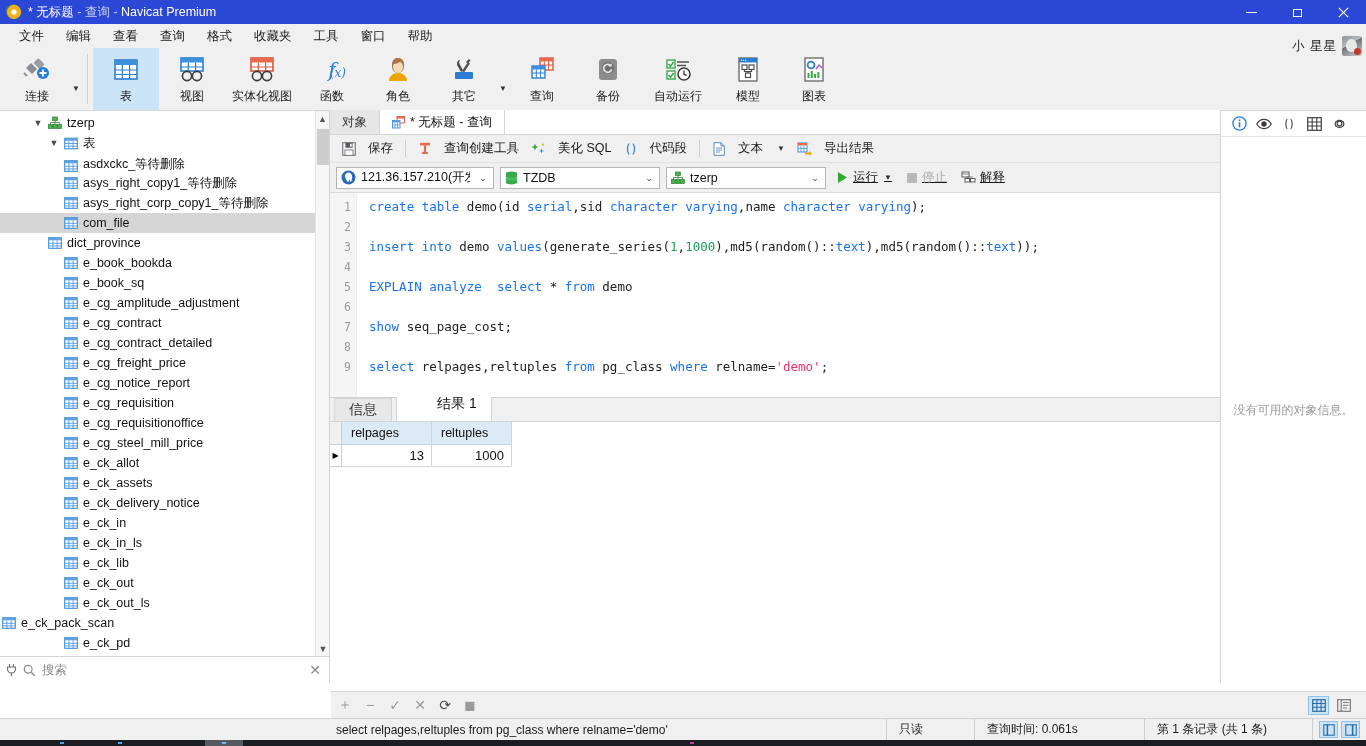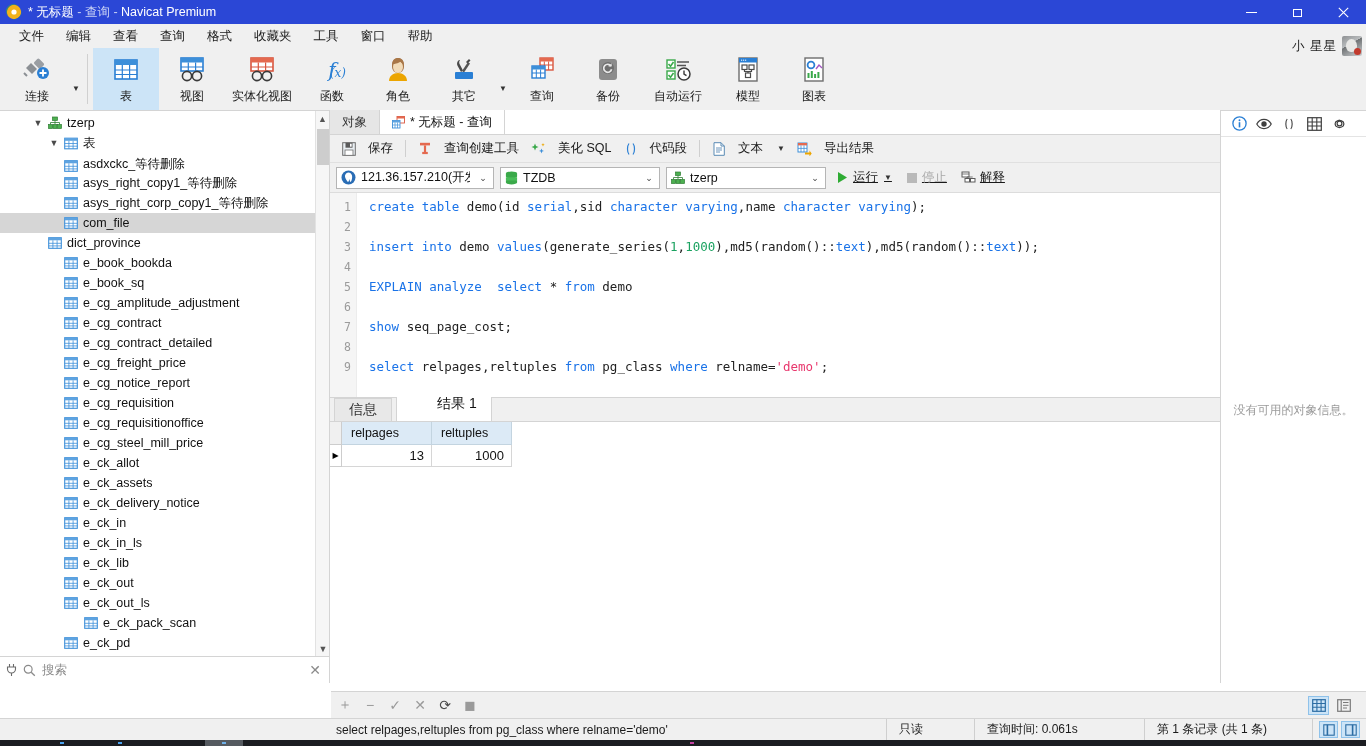--- a/index.html
+++ b/index.html
@@ -674,21 +674,21 @@
             <div class="tnode" style="padding-left: 62px;">
               <span class="ticon">
                 <svg width="14" height="13" viewBox="0 0 14 13">
                   <rect x=".7" y=".7" width="12.6" height="10.6" fill="#fff" stroke="#3d8fd9" stroke-width="1.1"></rect>
                   <rect x=".7" y=".7" width="12.6" height="2.6" fill="#5ea3e0"></rect>
                   <path d="M4.9 3.3v8M9.1 3.3v8M.7 6.3h12.6M.7 8.9h12.6" stroke="#3d8fd9" stroke-width=".8"></path>
                 </svg>
               </span>
               <span class="tlabel">e_ck_out_ls</span>
             </div>
-            <div class="tnode" style="padding-left: 62px; margin-left: 20px;">
+            <div class="tnode" style="">
               <span class="ticon">
                 <svg width="14" height="13" viewBox="0 0 14 13">
                   <rect x=".7" y=".7" width="12.6" height="10.6" fill="#fff" stroke="#3d8fd9" stroke-width="1.1"></rect>
                   <rect x=".7" y=".7" width="12.6" height="2.6" fill="#5ea3e0"></rect>
                   <path d="M4.9 3.3v8M9.1 3.3v8M.7 6.3h12.6M.7 8.9h12.6" stroke="#3d8fd9" stroke-width=".8"></path>
                 </svg>
               </span>
               <span class="tlabel">e_ck_pack_scan</span>
             </div>
             <div class="tnode" style="padding-left: 62px;">

